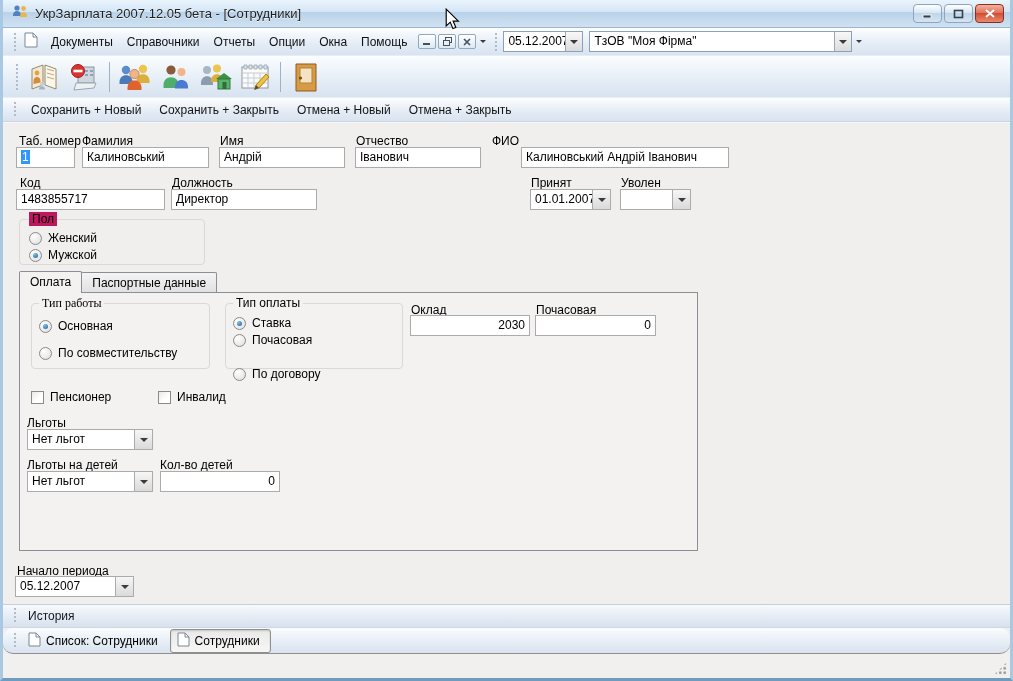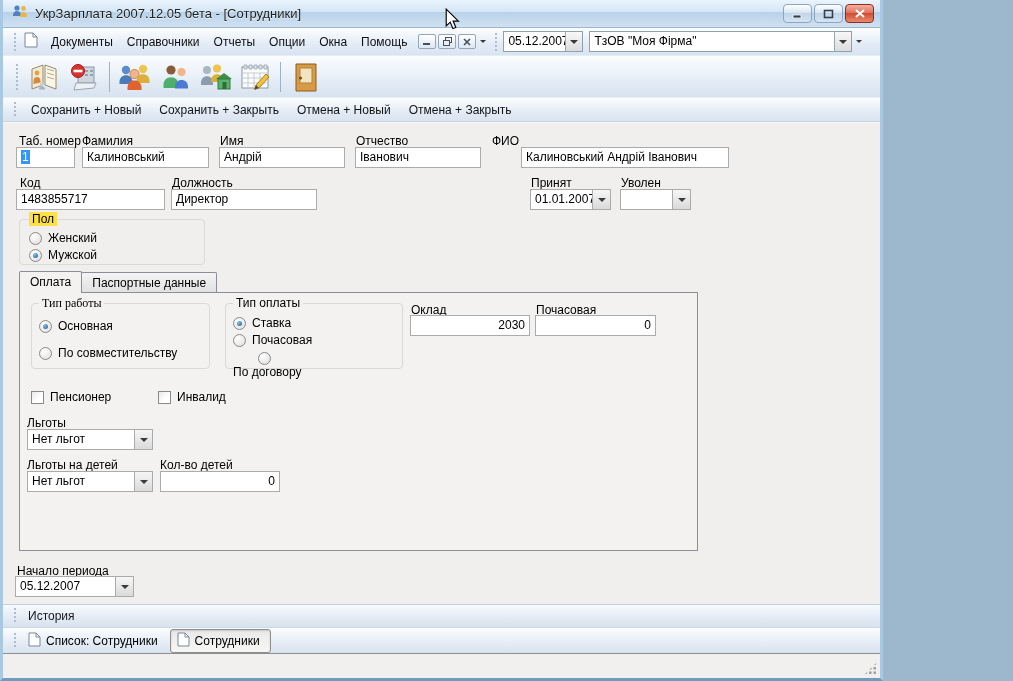--- a/index.html
+++ b/index.html
@@ -1,17 +1,17 @@
 <!DOCTYPE html>
 <html><head>
 <meta charset="utf-8">
 <style>
   html,body{margin:0;padding:0;background:#9db8cc;font-family:"Liberation Sans","DejaVu Sans",sans-serif;}
   *{box-sizing:border-box;}
-  .window{position:relative;width:883px;height:681px;background:#f0efee;
+  .window{position:relative;width:1013px;height:681px;background:#f0efee;
     border-left:3px solid #a9c8e2;border-right:3px solid #a9c8e2;border-bottom:3px solid #6d9cbf;overflow:hidden;}
   
   .titlebar{height:28px;display:flex;align-items:center;padding:0 6px 0 8px;
     background:linear-gradient(#eaf4fc 0%,#d3e5f5 45%,#b9d2e9 46%,#cfe2f2 100%);
     border-bottom:1px solid #9eb6cd;}
   .titlebar .title{font-size:13px;color:#1f1f1f;margin-left:6px;flex:1;white-space:nowrap;text-shadow:0 1px 0 rgba(255,255,255,.7);}
   .winbtn{width:29px;height:19px;margin-left:2px;border:1px solid #8da6bd;border-radius:4px;
     background:linear-gradient(#ffffff,#d8e6f3 45%,#bfd4e8 46%,#d4e4f2);display:flex;align-items:center;justify-content:center;}
   .winbtn.close{background:linear-gradient(#f4b0a1,#e2745c 45%,#ce4a2f 46%,#e98a70);border-color:#8c2e20;}
   .winbtn svg{display:block;}
@@ -43,41 +43,41 @@
   
   .content{position:relative;height:482px;background:#f0efee;border-top:1px solid #f8f8f8;}
   .lbl{position:absolute;font-size:12px;color:#000;white-space:nowrap;}
   .fld{position:absolute;height:21px;border:1px solid #ababab;background:#fff;font-size:12px;padding:2px 4px;white-space:nowrap;overflow:hidden;}
   .fld.num{text-align:right;}
   .sel-text{background:#3297fd;color:#fff;padding:0 1px;}
   .cmb{position:absolute;height:21px;display:flex;align-items:stretch;border:1px solid #ababab;background:#fff;}
   .cmb .val{flex:1;font-size:12px;padding:2px 4px;white-space:nowrap;overflow:hidden;}
   .cmb .btn{width:18px;border-left:1px solid #ababab;background:linear-gradient(#f6f6f6,#dadada);display:flex;align-items:center;justify-content:center;}
   .groupbox{position:absolute;border:1px solid #d9d9d9;border-radius:4px;}
-  .gb-label{position:absolute;font-size:12px;color:#000;background:#fde047;padding:0 3px;white-space:nowrap;}
+  .gb-label{position:absolute;font-size:12px;color:#000;background:#be185d;padding:0 3px;white-space:nowrap;}
   .radio-row{position:absolute;display:flex;align-items:center;}
   .radio{width:13px;height:13px;border-radius:50%;border:1px solid #8a8a8a;background:radial-gradient(circle at 35% 30%,#ffffff,#dcdcdc);margin-right:6px;position:relative;flex:none;}
   .radio.checked::after{content:"";position:absolute;left:3px;top:3px;width:5px;height:5px;border-radius:50%;
     background:radial-gradient(circle at 35% 30%,#7ec1ef,#1c5a93);}
   .radio-row span{font-size:12px;color:#000;white-space:nowrap;}
   .check-row{position:absolute;display:flex;align-items:center;}
   .checkbox{width:13px;height:13px;border:1px solid #8a8a8a;background:linear-gradient(135deg,#e8e8e8,#ffffff 60%);margin-right:6px;flex:none;}
   .check-row span{font-size:12px;color:#000;white-space:nowrap;}
   .tabs{position:absolute;left:16px;top:149px;display:flex;align-items:flex-end;height:21px;}
   .tab{font-size:12px;padding:3px 10px 3px;border:1px solid #8a8e99;border-bottom:none;border-radius:2px 2px 0 0;
     background:linear-gradient(#f4f4f4,#e0e0e0);margin-right:-1px;position:relative;}
   .tab.active{background:#f3f2f1;z-index:2;padding-bottom:4px;}
   .tab-panel{position:absolute;left:16px;top:169px;width:679px;height:259px;border:1px solid #8a8e99;background:#f3f2f1;}
   .gb-label.on-panel{background:#f3f2f1;}
   
   .historybar{height:24px;display:flex;align-items:center;padding:0 6px;
     background:linear-gradient(#f7fafd,#e1e9f3 65%,#d8e2ee);border-top:1px solid #c4cfdc;border-bottom:1px solid #cdd8e4;}
   .historybar .hlabel{font-size:12px;color:#14181f;margin-left:6px;}
   .taskbar{height:26px;display:flex;align-items:center;padding:0 6px;
-    background:linear-gradient(#fbfcfe,#e3ebf4 65%,#d9e3ef);border-bottom:1px solid #8f8f8f;}
+    background:linear-gradient(#fbfcfe,#e3ebf4 65%,#d9e3ef);border-bottom:1px solid #8f8f8f;border-radius:10px;}
   .task-item{display:flex;align-items:center;font-size:12px;color:#000;padding:2px 6px;margin-right:6px;white-space:nowrap;}
   .task-item .doc{margin-right:5px;}
   .task-item.pressed{border:1px solid #8e8e8e;border-radius:3px;background:linear-gradient(#e9e9e9,#f7f7f6);padding:2px 10px 2px 6px;box-shadow:inset 0 1px 2px rgba(0,0,0,.15);}
   .statusbar{height:24px;background:#f1f0ee;position:relative;}
   .size-grip{position:absolute;right:3px;bottom:3px;width:13px;height:13px;
     background-image:radial-gradient(circle,#9a9a9a 1.2px,transparent 1.4px);background-size:4.5px 4.5px;background-position:bottom right;
     clip-path:polygon(100% 0,100% 100%,0 100%);}
   .cursor{position:absolute;left:440px;top:8px;z-index:50;pointer-events:none;}
 </style>
 </head>
@@ -303,21 +303,21 @@
     <div class="groupbox" style="left:222px;top:180px;width:178px;height:66px;"></div>
     <span class="gb-label on-panel" style="left:230px;top:173px;">Тип оплаты</span>
     <div class="radio-row" style="left:230px;top:193px;">
       <span class="radio checked"></span>
       <span>Ставка</span>
     </div>
     <div class="radio-row" style="left:230px;top:210px;">
       <span class="radio"></span>
       <span>Почасовая</span>
     </div>
-    <div class="radio-row" style="left:230px;top:229px;flex-direction:column;">
+    <div class="radio-row" style="left:230px;top:244px;">
       <span class="radio"></span>
       <span>По договору</span>
     </div>
 
     <span class="lbl" style="left:408px;top:180px;">Оклад</span>
     <div class="fld num" style="left:407px;top:192px;width:120px;">2030</div>
     <span class="lbl" style="left:533px;top:180px;">Почасовая</span>
     <div class="fld num" style="left:532px;top:192px;width:121px;">0</div>
 
     <div class="check-row" style="left:28px;top:267px;">

